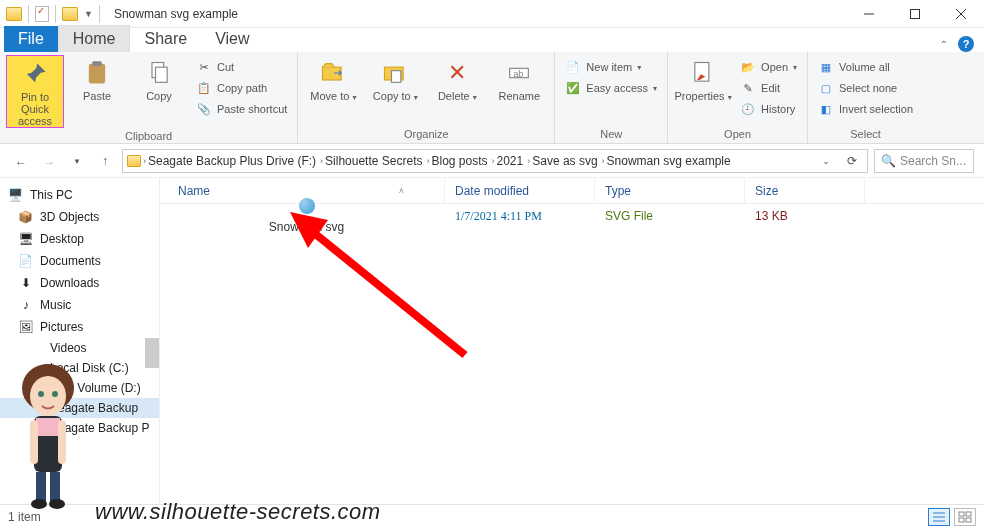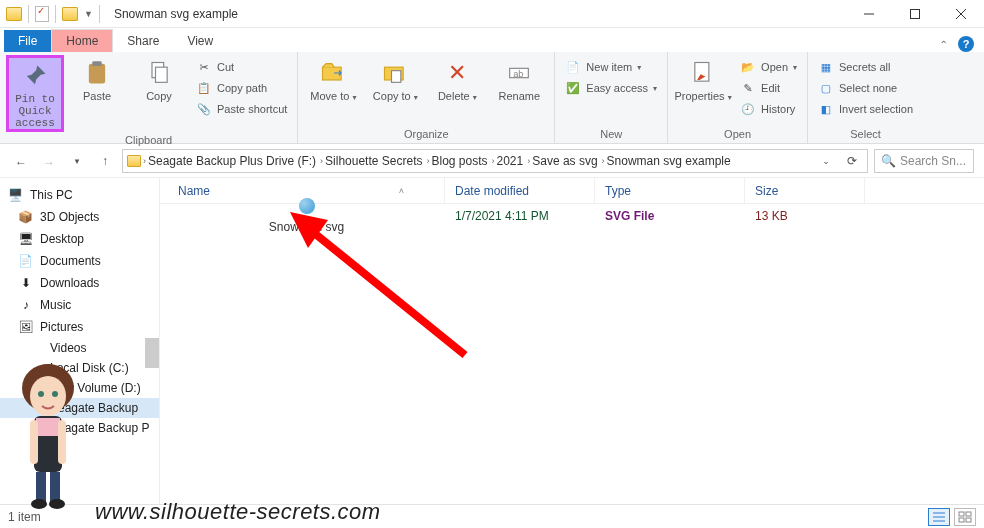--- a/index.html
+++ b/index.html
@@ -13,33 +13,33 @@
   .checked-doc { width:14px; height:16px; border:1px solid #bbb; position:relative; }
   .checked-doc::after { content:"✓"; color:#d24726; font-size:10px; position:absolute; left:1px; top:-2px; }
   .qat-drop { font-size:9px; color:#666; }
   .title-text { padding-left:8px; font-size:12px; color:#333; flex:0 0 auto; }
   .title-spacer { flex:1; }
   .winctl { display:flex; }
   .winbtn { width:46px; height:28px; display:flex; align-items:center; justify-content:center; color:#444; }
 
   
   .ribbon-tabs { height:24px; display:flex; align-items:flex-end; padding-left:4px; background:#fff; }
-  .rtab { padding:4px 14px; font-size:12px; color:#444; }
+  .rtab { padding:4px 14px; font-size:16px; color:#444; }
   .rtab.file { background:#1979ca; color:#fff; }
-  .rtab.active { background:#fca5a5; border:1px solid #ddd; border-bottom:none; }
+  .rtab.active { background:#e5e5e5; border:1px solid #ddd; border-bottom:none; }
   .ribbon-right { margin-left:auto; display:flex; align-items:center; gap:10px; padding-right:10px; }
   .help-ic { width:16px; height:16px; border-radius:50%; background:#1979ca; color:#fff; display:flex; align-items:center; justify-content:center; font-size:11px; font-weight:bold; }
 
   
   .ribbon { height:92px; background:#f5f6f7; border-bottom:1px solid #ddd; display:flex; }
   .rgroup { border-right:1px solid #ddd; display:flex; flex-direction:column; padding:3px 6px 0 6px; }
   .rgroup-body { flex:1; display:flex; align-items:flex-start; gap:4px; }
   .rgroup-label { text-align:center; font-size:11px; color:#666; padding:2px 0 3px; }
   .bigbtn { width:58px; display:flex; flex-direction:column; align-items:center; gap:3px; font-size:11px; color:#555; padding-top:4px; }
-  .bigbtn.selected { background:#c4b5fd; border:3px solid #d946ef;font-family:Liberation Mono, monospace; }
+  .bigbtn.selected { background:#fde047; border:1px solid #d946ef; }
   .bigbtn .ic { width:28px; height:28px; display:flex; align-items:center; justify-content:center; }
   .smallcol { display:flex; flex-direction:column; gap:3px; padding-top:3px; }
   .smallbtn { display:flex; align-items:center; gap:5px; font-size:11px; color:#555; padding:1px 4px; }
   .smallbtn .ic { width:16px; height:16px; display:flex; align-items:center; justify-content:center; }
   .drop-arrow { font-size:8px; color:#666; }
 
   
   .addrrow { height:34px; display:flex; align-items:center; gap:6px; padding:0 10px; border-bottom:1px solid #eee; }
   .navarrow { width:22px; height:22px; display:flex; align-items:center; justify-content:center; color:#555; }
   .navarrow.dis { color:#bbb; }
@@ -63,22 +63,22 @@
   .col { padding:5px 10px; border-right:1px solid #f0f0f0; display:flex; align-items:center; gap:4px; }
   .col.name { width:285px; padding-left:18px; }
   .col.date { width:150px;text-align:center; }
   .col.type { width:150px; }
   .col.size { width:120px; }
   .sort-arrow { font-size:9px; color:#888; }
 
   .filerow { display:flex; height:24px; align-items:center; font-size:12px; color:#333; }
   .filerow .cell { padding:0 10px;flex-direction:column; }
   .cell.name { width:285px; padding-left:18px; display:flex; align-items:center; gap:6px; }
-  .cell.date { width:150px; color:#14532d; }
-  .cell.type { width:150px; color:#701a75;font-weight:bold; }
+  .cell.date { width:150px; color:#0369a1;font-family:Liberation Serif, serif; }
+  .cell.type { width:150px; color:#4d7c0f; }
   .cell.size { width:120px; color:#7f1d1d; text-align:left; }
   .file-ic { width:16px; height:16px; border-radius:50%; background:radial-gradient(circle at 30% 30%, #9fd1f0, #3a9bd6); }
 
   
   .status { position:absolute; left:0; bottom:0; width:984px; height:24px; border-top:1px solid #e3e3e3; display:flex; align-items:center; padding:0 8px; font-size:12px; color:#555; background:#fff; }
   .status-right { margin-left:auto; display:flex; gap:4px; }
   .view-toggle { width:22px; height:18px; border:1px solid #bbb; display:flex; align-items:center; justify-content:center; }
   .view-toggle.active { border-color:#2b7cd3; background:#e4f0fb; }
 
   
@@ -270,21 +270,21 @@
       </div>
     </div>
     <div class="rgroup-label">Open</div>
   </div>
 
   <div class="rgroup" style="border-right:none;">
     <div class="rgroup-body">
       <div class="smallcol">
         <div class="smallbtn">
             <span class="ic" style="color:#2b7cd3;">▦</span>
-            <span>Secrets all</span>
+            <span>Volume all</span>
           </div>
         <div class="smallbtn">
             <span class="ic" style="color:#2b7cd3;">▢</span>
             <span>Select none</span>
           </div>
         <div class="smallbtn">
             <span class="ic" style="color:#2b7cd3;">◧</span>
             <span>Invert selection</span>
           </div>
       </div>

